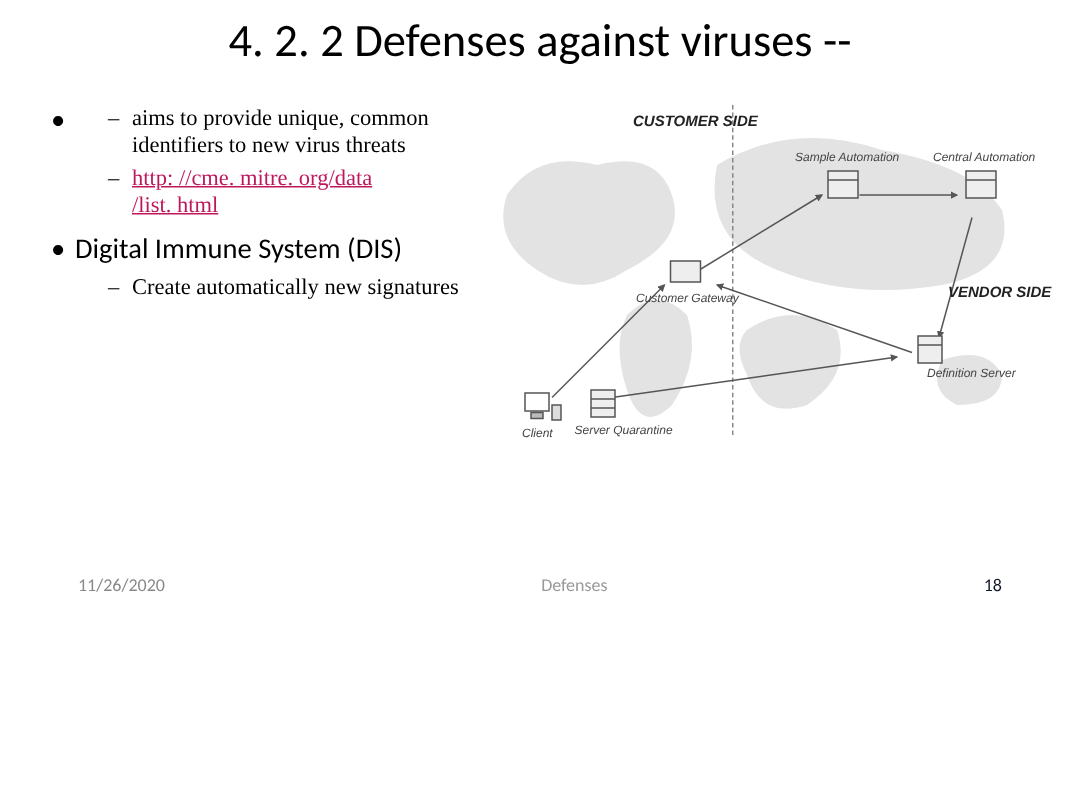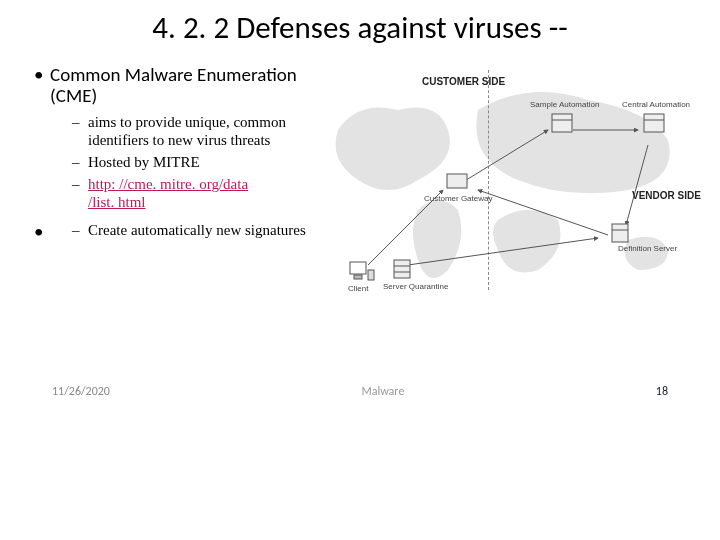--- a/index.html
+++ b/index.html
@@ -14,21 +14,21 @@
   ul.b1 > li::before { content: "•"; position: absolute; left: 0; top: 0; }
   ul.b2 { list-style: none; padding-left: 22px; margin-top: 6px; margin-bottom: 10px; }
   ul.b2 > li { position: relative; padding-left: 16px; font-size: 15px; line-height: 1.2; margin-bottom: 4px; font-family: Liberation Serif, serif; }
   ul.b2 > li::before { content: "–"; position: absolute; left: 0; top: 0; }
   .link { text-decoration: underline; color: #be185d; }
   .footer { position: absolute; bottom: 18px; left: 0; width: 720px; display: flex; justify-content: space-between; padding: 0 52px; font-size: 12px; color: #888; }
   .footer .mid { color: #999; }
   .footer .pg { color: #0f172a; }
 
   
-  .diagram { position: relative; width: 360px; height: 250px; margin-top: 6px; }
+  .diagram { position: relative; width: 360px; height: 250px; margin-top: 6px; font-style: italic; }
   .map { position: absolute; inset: 0; }
   .map svg { width: 100%; height: 100%; }
   .divider { position: absolute; left: 160px; top: 0; bottom: 30px; border-left: 1px dashed #888; }
   .dlabel { position: absolute; font-family: Arial, sans-serif; font-size: 10px; font-weight: bold; color: #222; white-space: nowrap; }
   .dlabel.small { font-size: 8px; font-weight: normal; color: #444; }
   .node { position: absolute; width: 28px; height: 22px; }
   .node svg { width: 100%; height: 100%; }
   .wire { position: absolute; inset: 0; pointer-events: none; }
 </style>
 </head>
@@ -37,31 +37,30 @@
 <div class="slide">
 
   <h1 class="title">
     <span>4. 2. 2  Defenses against viruses --</span><br>
   </h1>
 
   <div class="cols">
     <div class="left">
       <ul class="b1">
         <li>
-          <span>Common Malware Enumeration (CME)</span>
           <ul class="b2">
             <li>aims to provide unique, common identifiers to new virus threats</li>
-            <li>Hosted by MITRE</li>
             <li>
               <span class="link">http: //cme. mitre. org/data</span><br>
               <span class="link">/list. html</span>
             </li>
           </ul>
         </li>
         <li>
+          <span>Digital Immune System (DIS)</span>
           <ul class="b2">
             <li>Create automatically new signatures</li>
           </ul>
         </li>
       </ul>
     </div>
 
     <div class="right">
       <div class="diagram">
 
@@ -140,17 +139,17 @@
         <div class="dlabel small" style="left:96px; top:124px;">Customer Gateway</div>
         <div class="dlabel small" style="left:202px; top:30px;">Sample Automation</div>
         <div class="dlabel small" style="left:294px; top:30px;">Central Automation</div>
         <div class="dlabel small" style="left:258px; top:174px;padding-left:32px;">Definition Server</div>
       </div>
     </div>
   </div>
 
   <div class="footer">
     <span>11/26/2020</span>
-    <span class="mid">Malware</span>
+    <span class="mid">Defenses</span>
     <span class="pg">18</span>
   </div>
 
 </div>
 
 </body></html>

